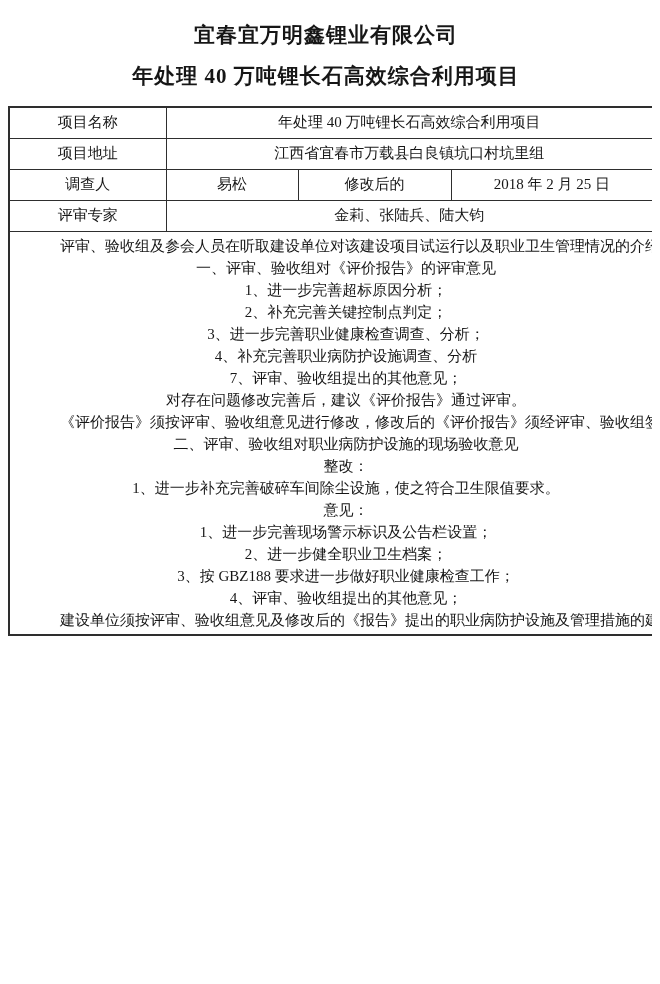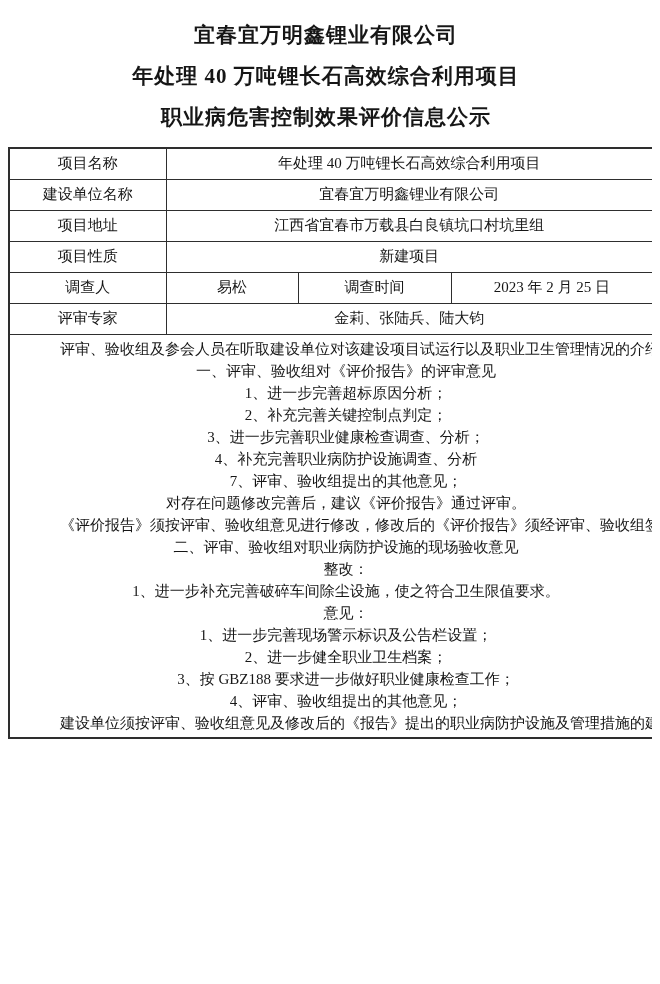--- a/index.html
+++ b/index.html
@@ -57,59 +57,50 @@
   .bold { font-weight: normal; }
 </style>
 </head>
 <body>
 
 <div class="page">
 
   <div class="titles">
     <div class="title-line">宜春宜万明鑫锂业有限公司</div>
     <div class="title-line">年处理 40 万吨锂长石高效综合利用项目</div>
-    <div class="title-line">职业病危害控制效果评价信息公示</div>
   </div>
 
   <table class="info">
     <colgroup>
       <col style="width:157px">
       <col style="width:132px">
       <col style="width:153px">
       <col style="width:202px">
     </colgroup>
 
     <tbody>
         <tr>
       <td class="lbl">项目名称</td>
       <td class="val" colspan="3">年处理 40 万吨锂长石高效综合利用项目</td>
     </tr>
 
-    <tr>
-      <td class="lbl">建设单位名称</td>
-      <td class="val" colspan="3">宜春宜万明鑫锂业有限公司</td>
-    </tr>
 
     <tr>
       <td class="lbl">项目地址</td>
       <td class="val" colspan="3">江西省宜春市万载县白良镇坑口村坑里组</td>
     </tr>
 
-    <tr>
-      <td class="lbl">项目性质</td>
-      <td class="val" colspan="3">新建项目</td>
-    </tr>
 
 
 
     <tr>
       <td class="lbl">调查人</td>
       <td class="val">易松</td>
-      <td class="lbl">调查时间</td>
-      <td class="val">2023 年 2 月 25 日</td>
+      <td class="lbl">修改后的</td>
+      <td class="val">2018 年 2 月 25 日</td>
     </tr>
 
     <tr>
       <td class="lbl">评审专家</td>
       <td class="val" colspan="3">金莉、张陆兵、陆大钧</td>
     </tr>
 
 
     <tr>
       <td class="body-cell" colspan="4">

